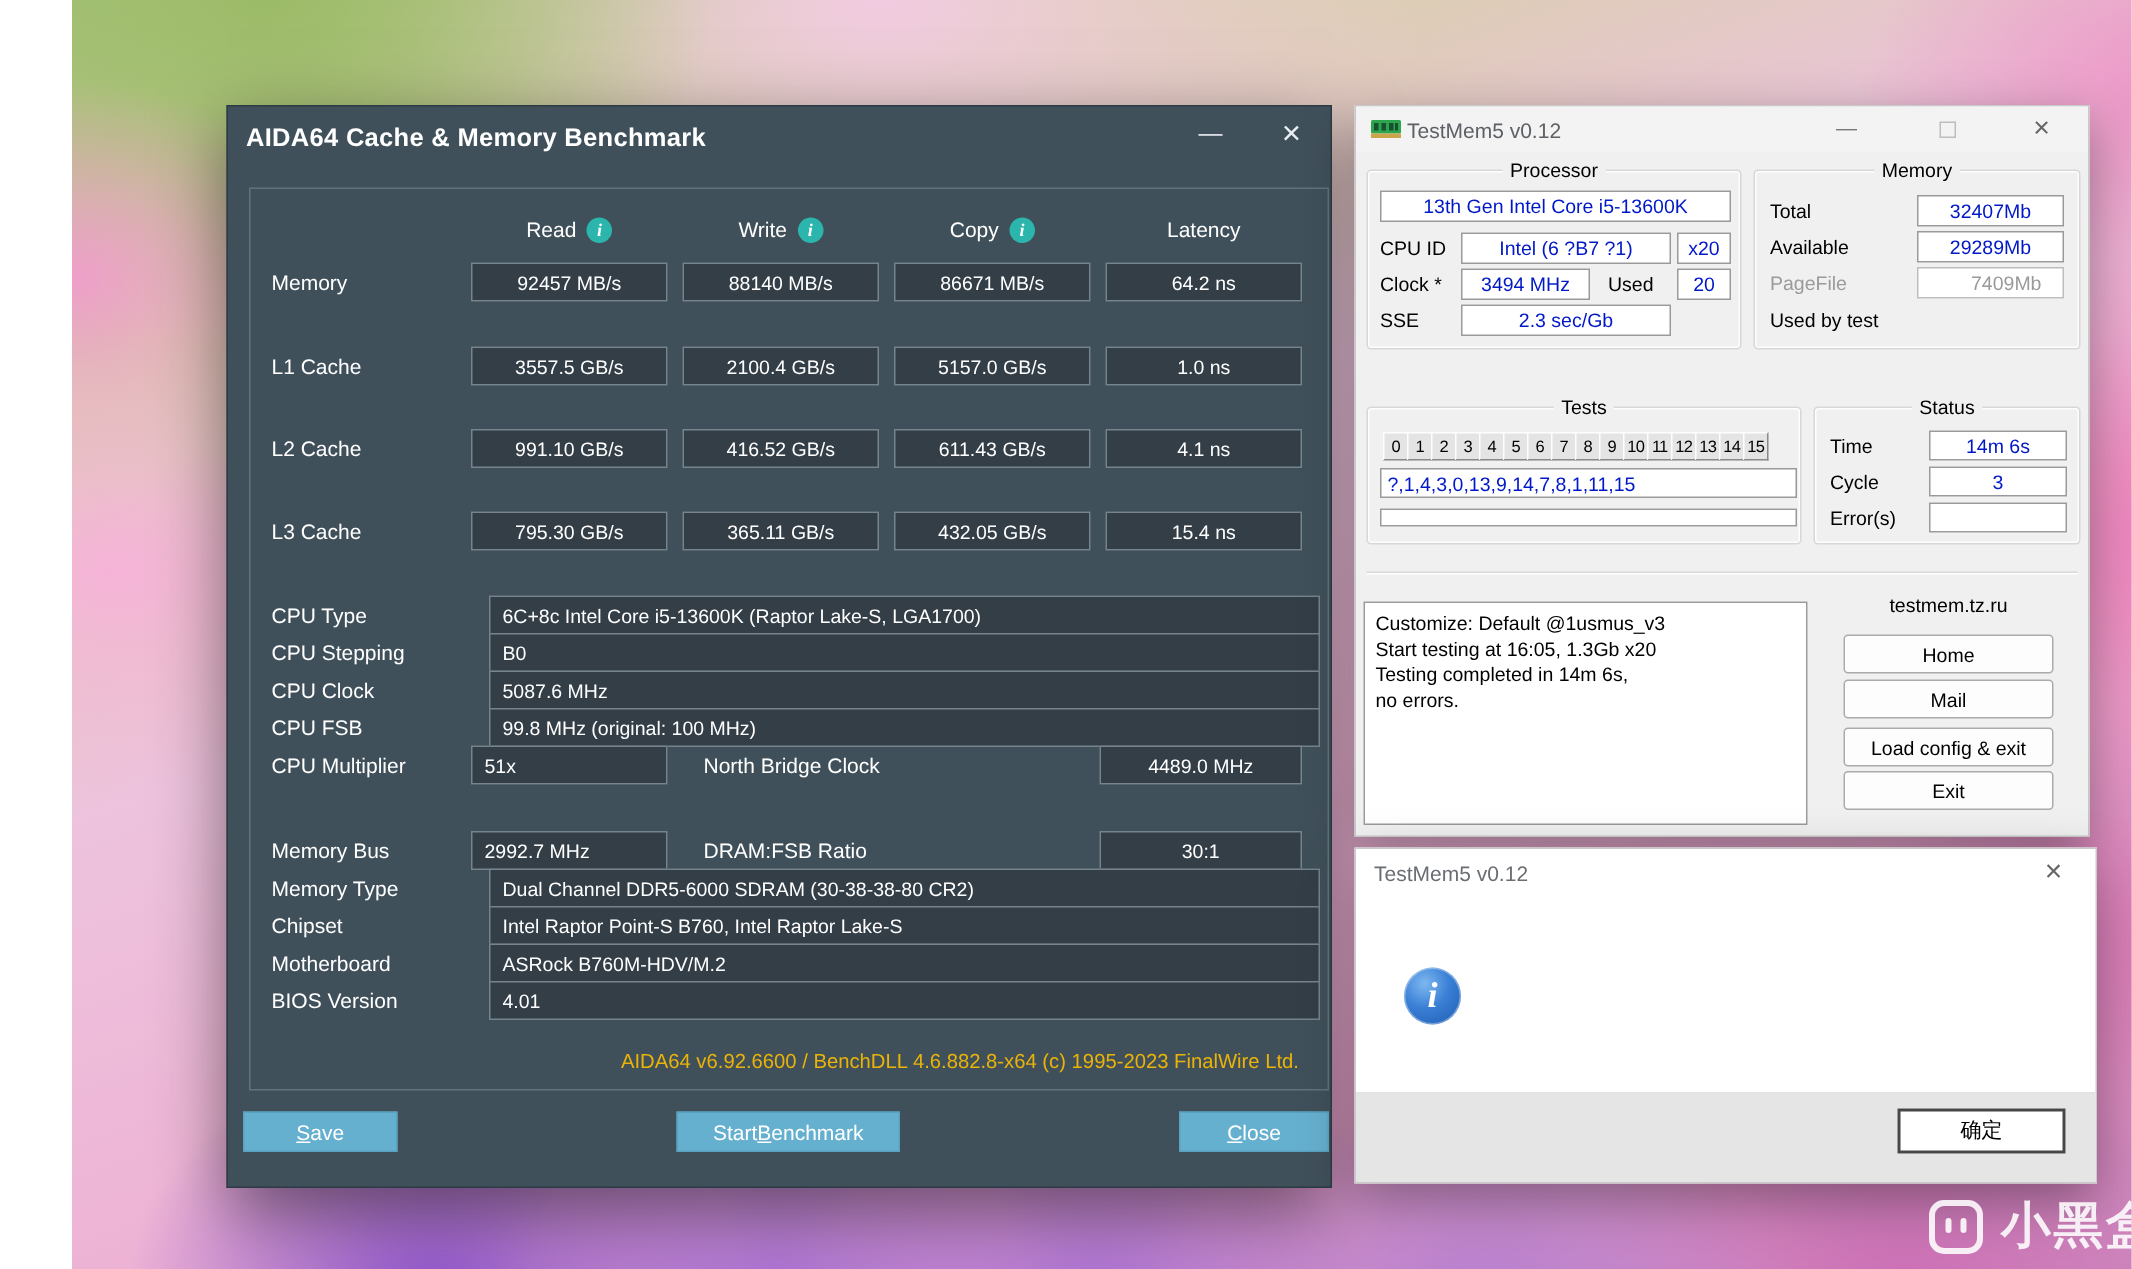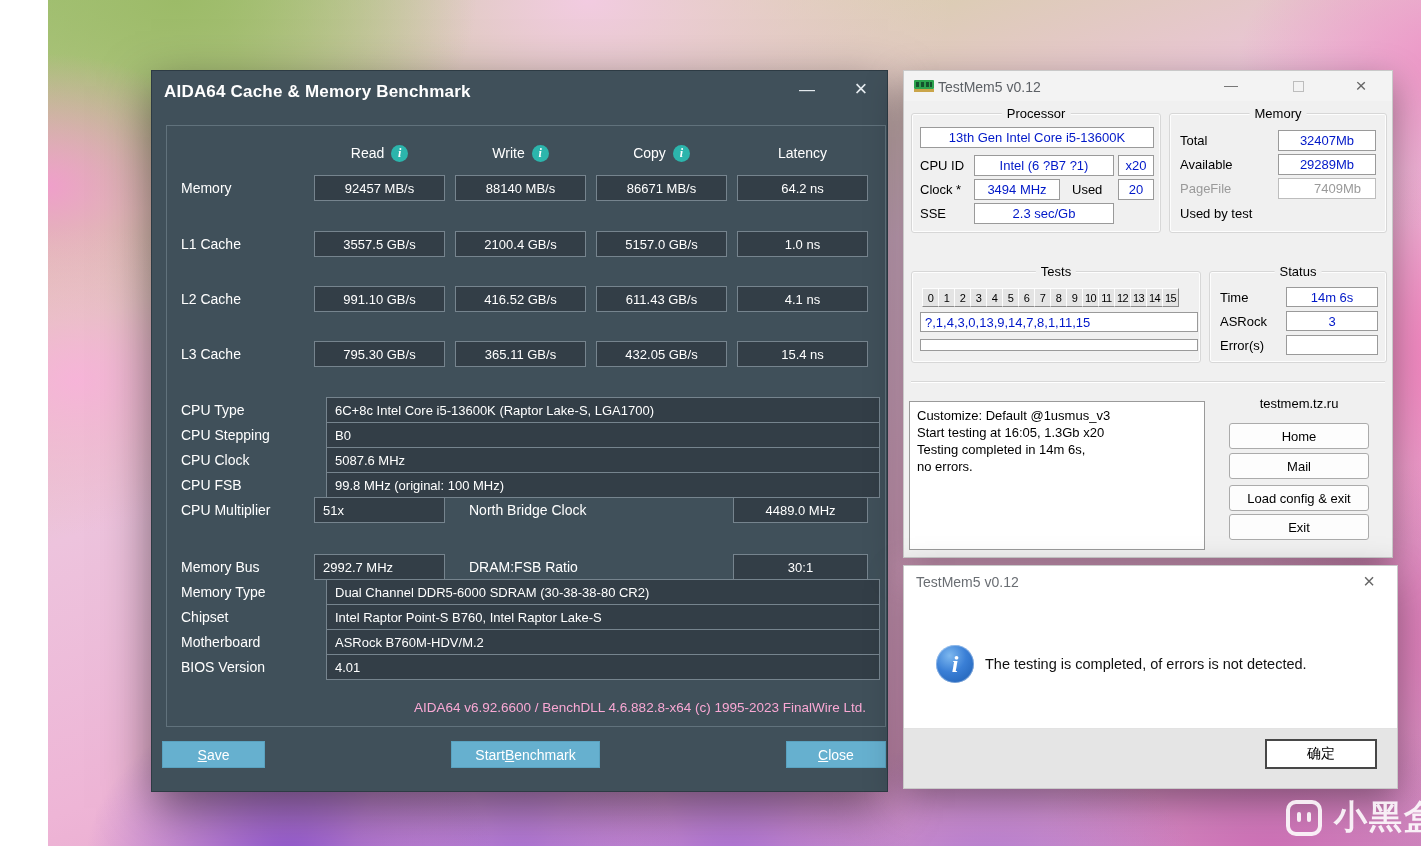--- a/index.html
+++ b/index.html
@@ -52,21 +52,21 @@
     font-family:"Liberation Serif", serif; font-style:italic; font-weight:bold; font-size:12px;
     margin-left:7px; cursor:pointer;
   }
   .vbox {
     height:26px; background:#333e47; border:1px solid #76848e;
     display:flex; align-items:center; justify-content:center;
     font-size:13px; color:#fff; white-space:nowrap; overflow:hidden;
   }
   .vbox.left { justify-content:flex-start; padding-left:8px; }
 
-  .aida-footer { position:absolute; top:574px; right:19px; font-size:13.5px; color:#f9a8d4; }
+  .aida-footer { position:absolute; top:574px; right:19px; font-size:13.5px; color:#eab308; }
 
   .aida-btn {
     position:absolute; top:670px; height:27px; background:#66b0cf; color:#fff;
     display:flex; align-items:center; justify-content:center; font-size:14px; cursor:pointer;
     border:1px solid #5aa2c0;
   }
   .ukey { text-decoration:underline; }
 
   
   .tm5 {
@@ -335,21 +335,21 @@
         <span class="tcell">15</span>
       </div>
       <div class="fld blue left" style="left:8px; top:40px; width:278px; height:20px;">?,1,4,3,0,13,9,14,7,8,1,11,15</div>
       <div class="fld" style="left:8px; top:67px; width:278px; height:12px;"></div>
     </div>
 
     <div class="grp" style="left:305px; top:200px; width:178px; height:92px;">
       <span class="grp-label">Status</span>
       <span class="plabel" style="left:10px; top:18px;">Time</span>
       <div class="fld blue" style="left:76px; top:15px; width:92px; height:20px;">14m 6s</div>
-      <span class="plabel" style="left:10px; top:42px;">ASRock</span>
+      <span class="plabel" style="left:10px; top:42px;">Cycle</span>
       <div class="fld blue" style="left:76px; top:39px; width:92px; height:20px;">3</div>
       <span class="plabel" style="left:10px; top:66px;">Error(s)</span>
       <div class="fld" style="left:76px; top:63px; width:92px; height:20px;"></div>
     </div>
 
     <div class="tm5-sep"></div>
 
     <div class="tm5-log">
       <div>Customize: Default @1usmus_v3</div>
       <div>Start testing at 16:05, 1.3Gb x20</div>
@@ -361,21 +361,20 @@
     <div class="tm5-btn" style="top:352px;">Home</div>
     <div class="tm5-btn" style="top:382px;">Mail</div>
     <div class="tm5-btn" style="top:414px;">Load config &amp; exit</div>
     <div class="tm5-btn" style="top:443px;">Exit</div>
   </div>
 
   <div class="dlg">
     <div class="dlg-title">TestMem5 v0.12</div>
     <div class="dlg-close">×</div>
     <div class="dlg-info-icon">i</div>
-    <div class="dlg-msg">The testing is completed, of errors is not detected.</div>
     <div class="dlg-strip">
       <div class="dlg-ok">确定</div>
     </div>
   </div>
 
   <div class="wm">
     <span class="wm-logo">
       <span class="wm-eye l"></span>
       <span class="wm-eye r"></span>
     </span>

